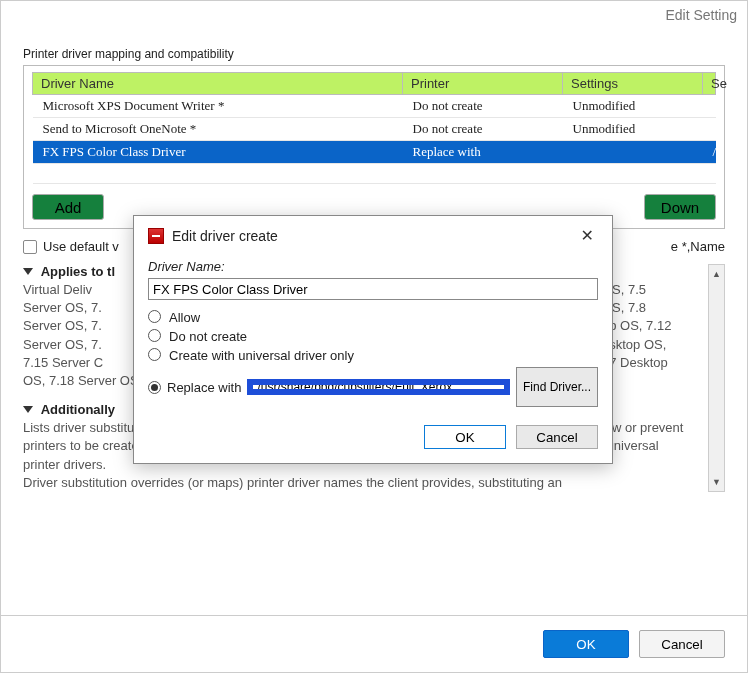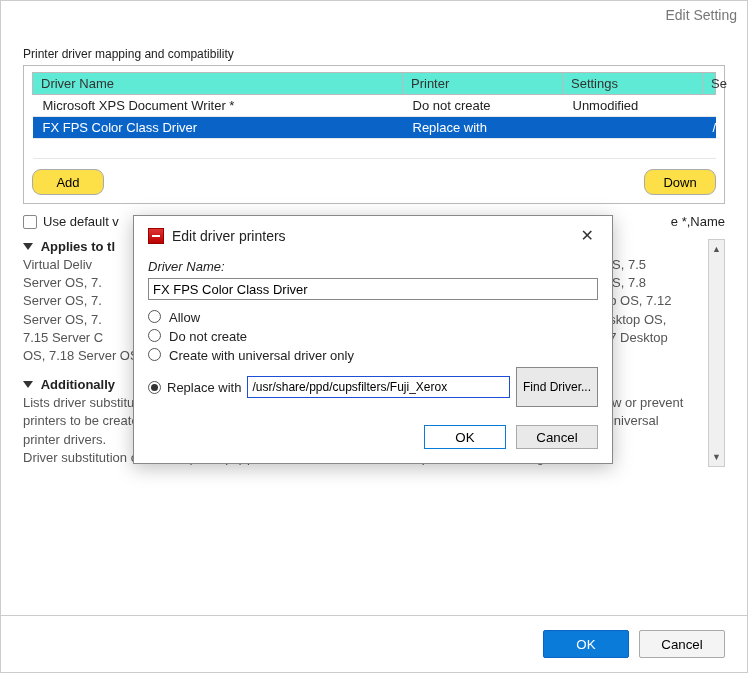--- a/index.html
+++ b/index.html
@@ -43,50 +43,51 @@
     border: 1px solid #bbb;
     padding: 6px 8px 8px 8px;
   }
   table.grid {
     width: 100%;
     border-collapse: collapse;
     table-layout: fixed;
   }
   table.grid th {
     text-align: left;
-    background: #5eead4;
+    background: #bef264;
     border: 1px solid #bbb;
     padding: 3px 8px;
     font-weight: 400;
     color: #333;
   }
   table.grid td {
     padding: 3px 10px;
     border-bottom: 1px solid #e6e6e6;
     white-space: nowrap;
     overflow: hidden;
+    font-family: Liberation Serif, serif;
   }
   tr.sel td {
     background: #0a64c8;
     color: #fff;
   }
   tr.empty td { height: 20px; }
   .btn-row {
     margin-top: 10px;
     display: flex;
     gap: 6px;
   }
   .btn-row .spacer { flex: 1; }
   .wbtn {
     min-width: 72px;
     height: 26px;
-    background: #fde047;
+    background: #15803d;
     border: 1px solid #aaa;
-    border-radius: 9px;
-    font-size: 13px;
+    border-radius: 3px;
+    font-size: 15px;
     cursor: pointer;
   }
   .chk-row {
     margin-top: 10px;
     display: flex;
     align-items: center;
     gap: 6px;
   }
   .chk {
     width: 14px; height: 14px;
@@ -193,21 +194,21 @@
   }
   .radio {
     width:13px; height:13px; border:1px solid #555; border-radius:50%;
     display:inline-flex; align-items:center; justify-content:center;
   }
   .radio.sel::after{
     content:""; width:7px;height:7px;border-radius:50%;background:#333;
   }
   .replace-row { display:flex; align-items:center; gap:6px;}
   .replace-row input {
-    flex:1; border:1px solid #1d4ed8; padding:10px 4px; height:14px; font-size:12px;
+    flex:1; border:6px solid #1d4ed8; padding:2px 4px; height:14px; font-size:12px;
   }
   .find-btn {
     height:40px; background:#e9e9e9; border:1px solid #888; font-size:12px; padding:0 6px; cursor:pointer;
   }
   .modal-foot {
     display:flex; justify-content:flex-end; gap:10px; margin-top:18px;
   }
   .modal-ok {
     min-width:82px; height:24px; background:#fff; border:1px solid #0a7bd8; cursor:pointer;
   }
@@ -240,20 +241,26 @@
             <th>Se</th>
           </tr>
         </thead>
         <tbody>
           <tr>
             <td>Microsoft XPS Document Writer *</td>
             <td>Do not create</td>
             <td>Unmodified</td>
             <td></td>
           </tr>
+          <tr>
+            <td>Send to Microsoft OneNote *</td>
+            <td>Do not create</td>
+            <td>Unmodified</td>
+            <td></td>
+          </tr>
           <tr class="sel">
             <td>FX FPS Color Class Driver</td>
             <td>Replace with</td>
             <td></td>
             <td style="text-align:right">/u</td>
           </tr>
           <tr class="empty">
               <td colspan="4"></td>
             </tr>
         </tbody>
@@ -312,21 +319,21 @@
 
   <div class="footer">
     <button class="ok-primary">OK</button>
     <button class="cancel-btn">Cancel</button>
   </div>
 </div>
 
 <div class="modal">
   <div class="modal-head">
     <span class="modal-icon"></span>
-    <span class="title">Edit driver printers</span>
+    <span class="title">Edit driver create</span>
     <span class="close-x">✕</span>
   </div>
 
   <div class="mlabel">Driver Name:</div>
   <input class="minput" value="FX FPS Color Class Driver" style="">
 
   <div class="radios">
     <div class="radio-row">
       <span class="radio"></span>
       <span>Allow</span>

